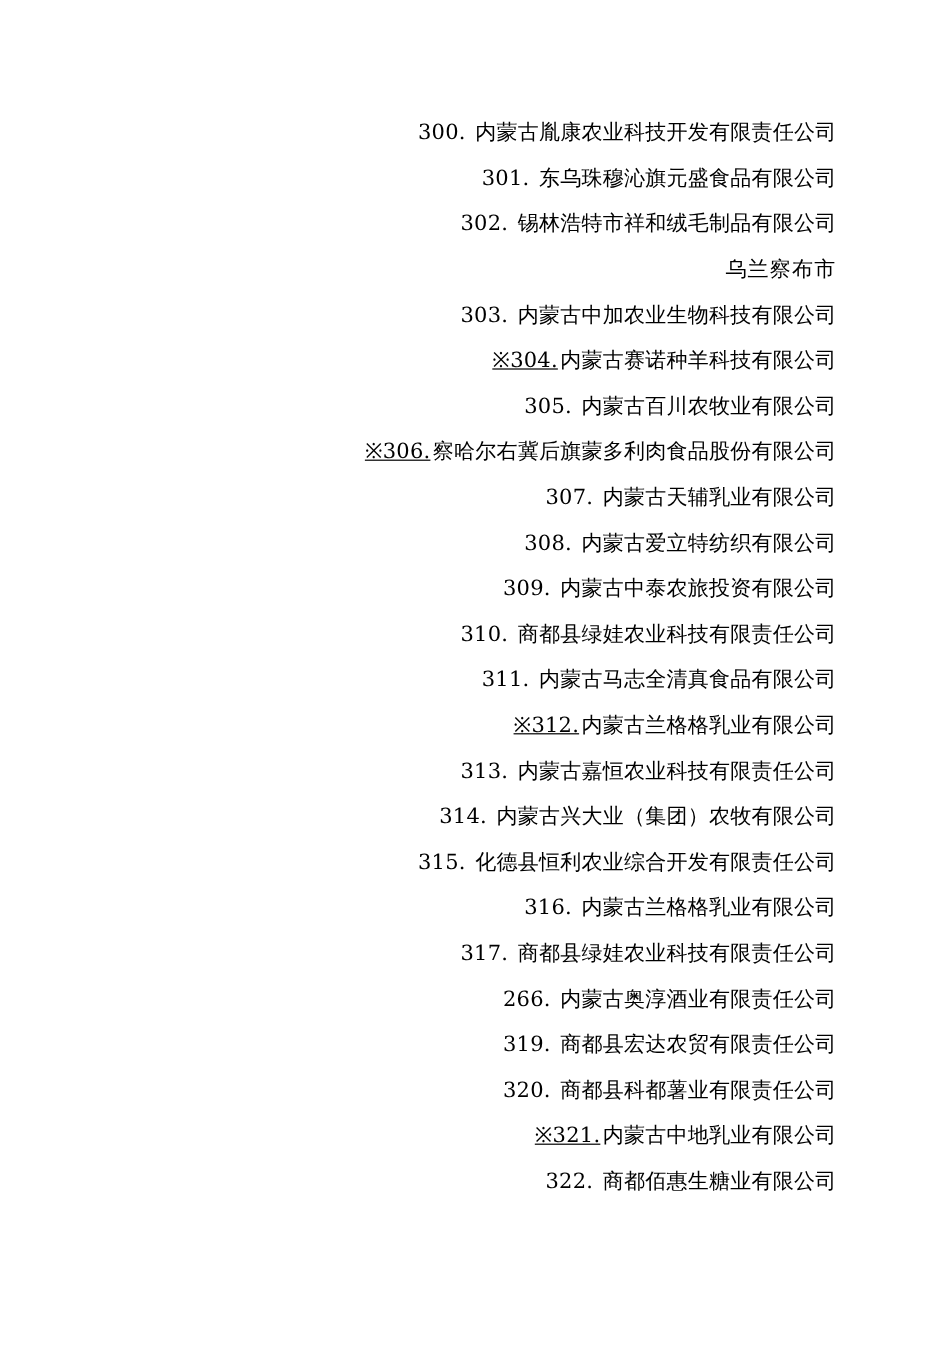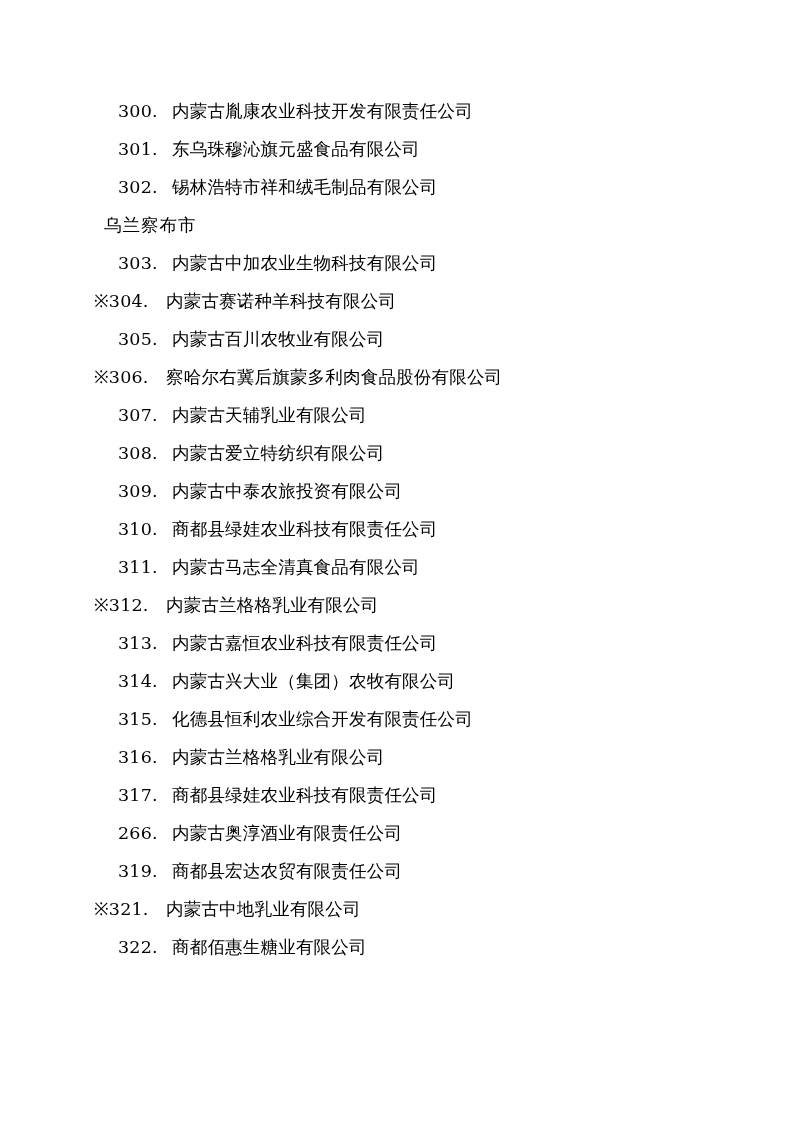--- a/index.html
+++ b/index.html
@@ -18,20 +18,21 @@
     position: relative;
     width: 793px;
     height: 1122px;
     box-sizing: border-box;
     padding: 92px 96px 0 118px;
   }
   .doc-list {
     list-style: none;
     margin: 0;
     padding: 0;
+    text-align: right;
   }
   .entry {
     display: block;
     font-size: 17.5px;
     line-height: 38px;
     white-space: nowrap;
     letter-spacing: 0.2px;
   }
   .entry .num {
     display: inline-block;
@@ -46,20 +47,21 @@
   }
   .entry.plain .name {
     margin-left: 8px;
   }
   
   .entry.marked {
     margin-left: -24px;
   }
   .entry.marked .num {
     min-width: 70px;
+    text-decoration: underline;
   }
   .entry.marked .name {
     margin-left: 2px;
   }
   .section-heading {
     display: block;
     font-size: 17.5px;
     line-height: 38px;
     font-weight: normal;
     margin-left: -14px;
@@ -86,16 +88,17 @@
       <div class="entry plain"><span class="num">310.</span><span class="name">商都县绿娃农业科技有限责任公司</span></div>
       <div class="entry plain"><span class="num">311.</span><span class="name">内蒙古马志全清真食品有限公司</span></div>
       <div class="entry marked"><span class="num">※312.</span><span class="name">内蒙古兰格格乳业有限公司</span></div>
       <div class="entry plain"><span class="num">313.</span><span class="name">内蒙古嘉恒农业科技有限责任公司</span></div>
       <div class="entry plain"><span class="num">314.</span><span class="name">内蒙古兴大业（集团）农牧有限公司</span></div>
       <div class="entry plain"><span class="num">315.</span><span class="name">化德县恒利农业综合开发有限责任公司</span></div>
       <div class="entry plain"><span class="num">316.</span><span class="name">内蒙古兰格格乳业有限公司</span></div>
       <div class="entry plain"><span class="num">317.</span><span class="name">商都县绿娃农业科技有限责任公司</span></div>
       <div class="entry plain"><span class="num">266.</span><span class="name">内蒙古奥淳酒业有限责任公司</span></div>
       <div class="entry plain"><span class="num">319.</span><span class="name">商都县宏达农贸有限责任公司</span></div>
+      <div class="entry plain"><span class="num">320.</span><span class="name">商都县科都薯业有限责任公司</span></div>
       <div class="entry marked"><span class="num">※321.</span><span class="name">内蒙古中地乳业有限公司</span></div>
       <div class="entry plain"><span class="num">322.</span><span class="name">商都佰惠生糖业有限公司</span></div>
     </div>
 </div>
 
 </body></html>

